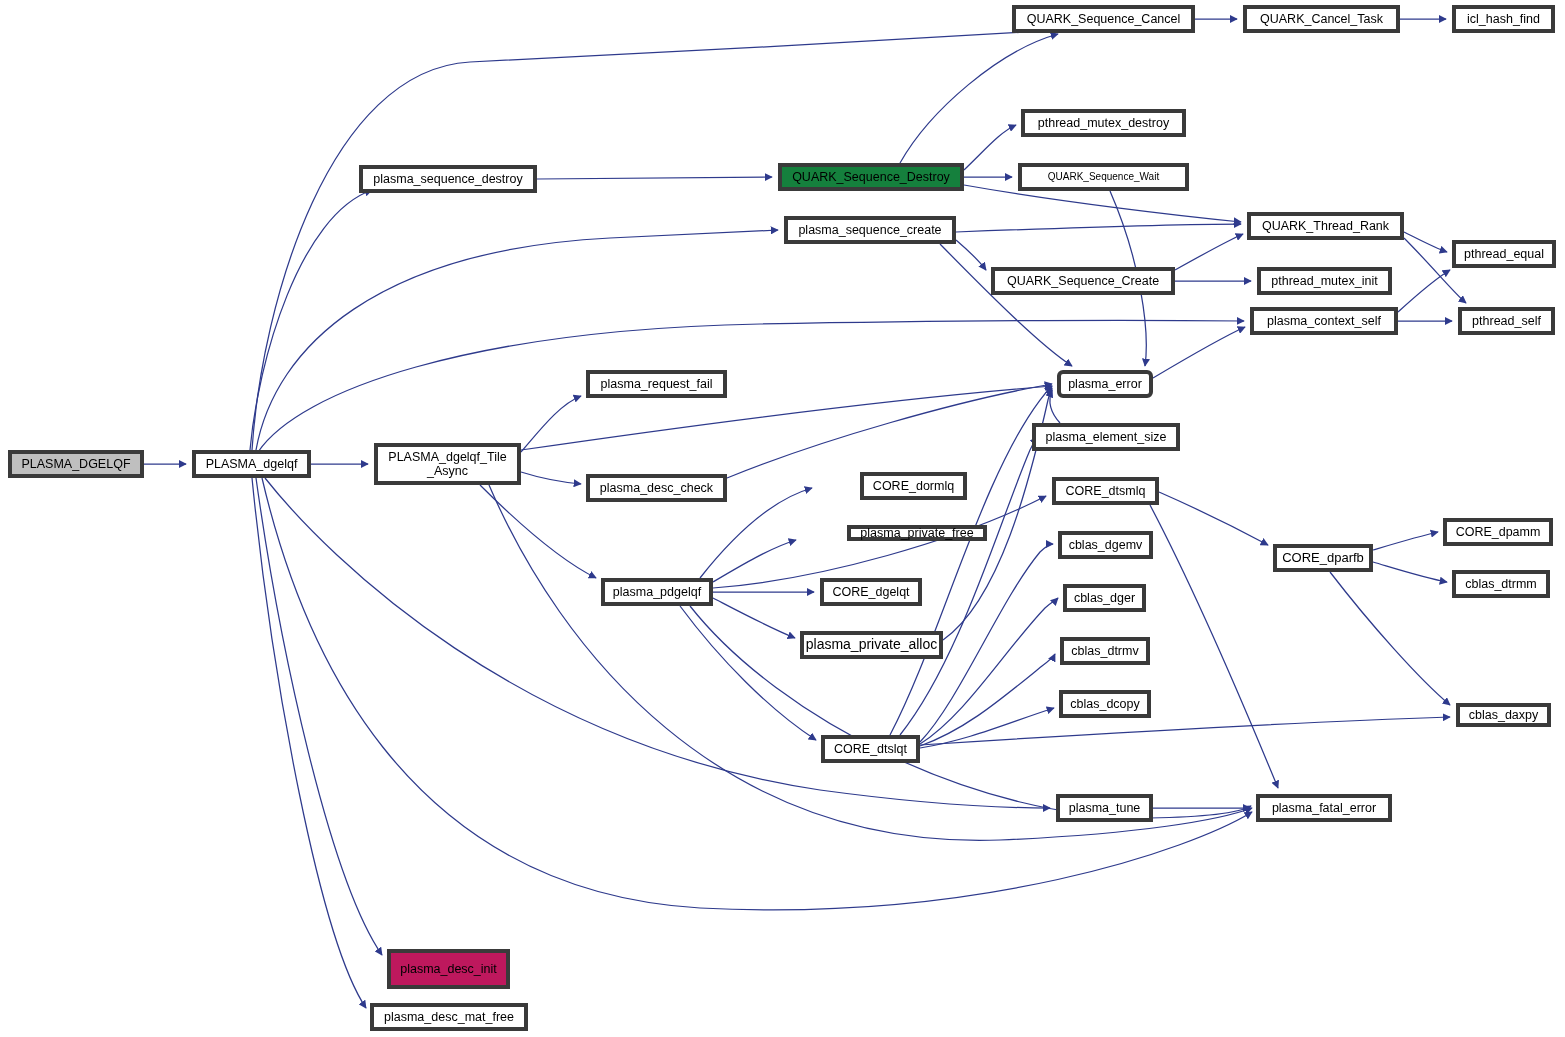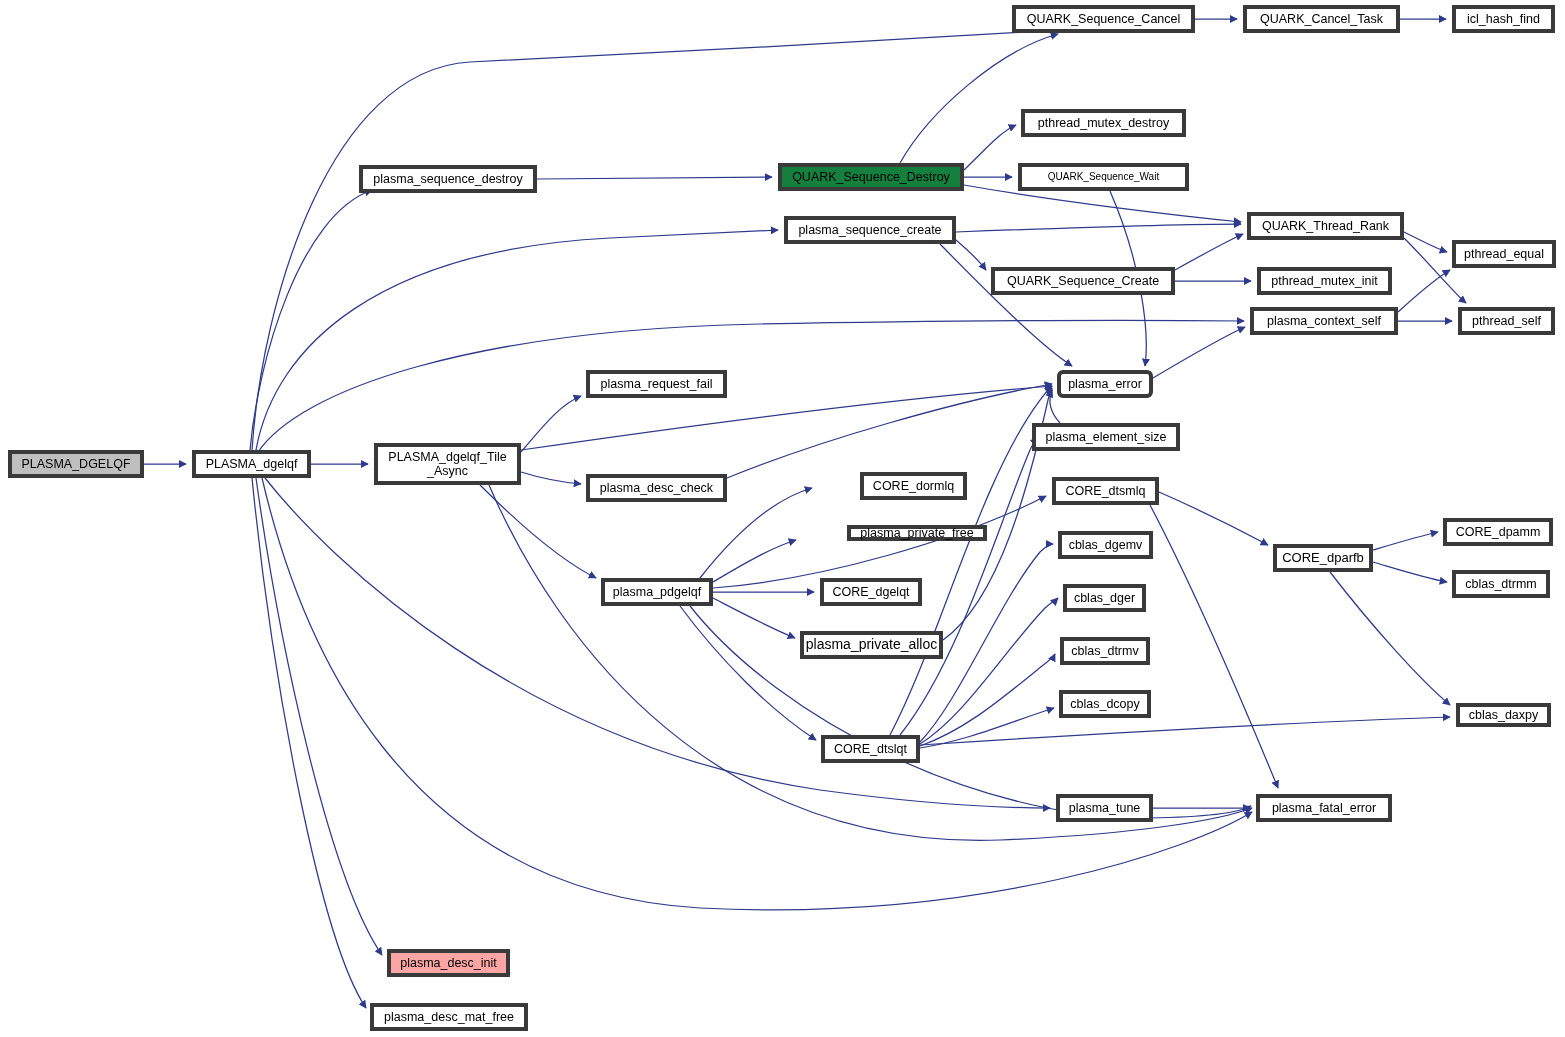--- a/index.html
+++ b/index.html
@@ -132,17 +132,17 @@
       <div class="node" style="left: 820px; top: 578px; width: 102px; height: 28px; font-size: 12.5px; border-color: rgb(58, 58, 58); background: rgb(255, 255, 255);">CORE_dgelqt</div>
       <div class="node" style="left: 1063px; top: 584px; width: 83px; height: 28px; font-size: 12.5px; border-color: rgb(58, 58, 58); background: rgb(255, 255, 255);">cblas_dger</div>
       <div class="node" style="left: 1452px; top: 570px; width: 98px; height: 28px; font-size: 12.5px; border-color: rgb(58, 58, 58); background: rgb(255, 255, 255);">cblas_dtrmm</div>
       <div class="node" style="left: 800px; top: 631px; width: 143px; height: 28px; font-size: 14px; border-color: rgb(58, 58, 58); background: rgb(255, 255, 255);">plasma_private_alloc</div>
       <div class="node" style="left: 1060px; top: 637px; width: 90px; height: 28px; font-size: 12.5px; border-color: rgb(58, 58, 58); background: rgb(255, 255, 255);">cblas_dtrmv</div>
       <div class="node" style="left: 1059px; top: 690px; width: 92px; height: 28px; font-size: 12.5px; border-color: rgb(58, 58, 58); background: rgb(255, 255, 255);">cblas_dcopy</div>
       <div class="node" style="left: 1456px; top: 703px; width: 95px; height: 24px; font-size: 12.5px; border-color: rgb(58, 58, 58); background: rgb(255, 255, 255);">cblas_daxpy</div>
       <div class="node" style="left: 821px; top: 735px; width: 99px; height: 28px; font-size: 12.5px; border-color: rgb(58, 58, 58); background: rgb(255, 255, 255);">CORE_dtslqt</div>
       <div class="node" style="left: 1056px; top: 794px; width: 97px; height: 28px; font-size: 12.5px; border-color: rgb(58, 58, 58); background: rgb(255, 255, 255);">plasma_tune</div>
       <div class="node" style="left: 1256px; top: 794px; width: 136px; height: 28px; font-size: 12.5px; border-color: rgb(58, 58, 58); background: rgb(255, 255, 255);">plasma_fatal_error</div>
-      <div class="node" style="left: 387px; top: 949px; width: 123px; height: 28px; font-size: 12.5px; border-color: rgb(58, 58, 58); background: #fca5a5;">plasma_desc_init</div>
+      <div class="node" style="left: 387px; top: 949px; width: 123px; height: 40px; font-size: 12.5px; border-color: rgb(58, 58, 58); background: #be185d;">plasma_desc_init</div>
       <div class="node" style="left: 370px; top: 1003px; width: 158px; height: 28px; font-size: 12.5px; border-color: rgb(58, 58, 58); background: rgb(255, 255, 255);">plasma_desc_mat_free</div>
     </div>
 
 </div>
 
 </body></html>

